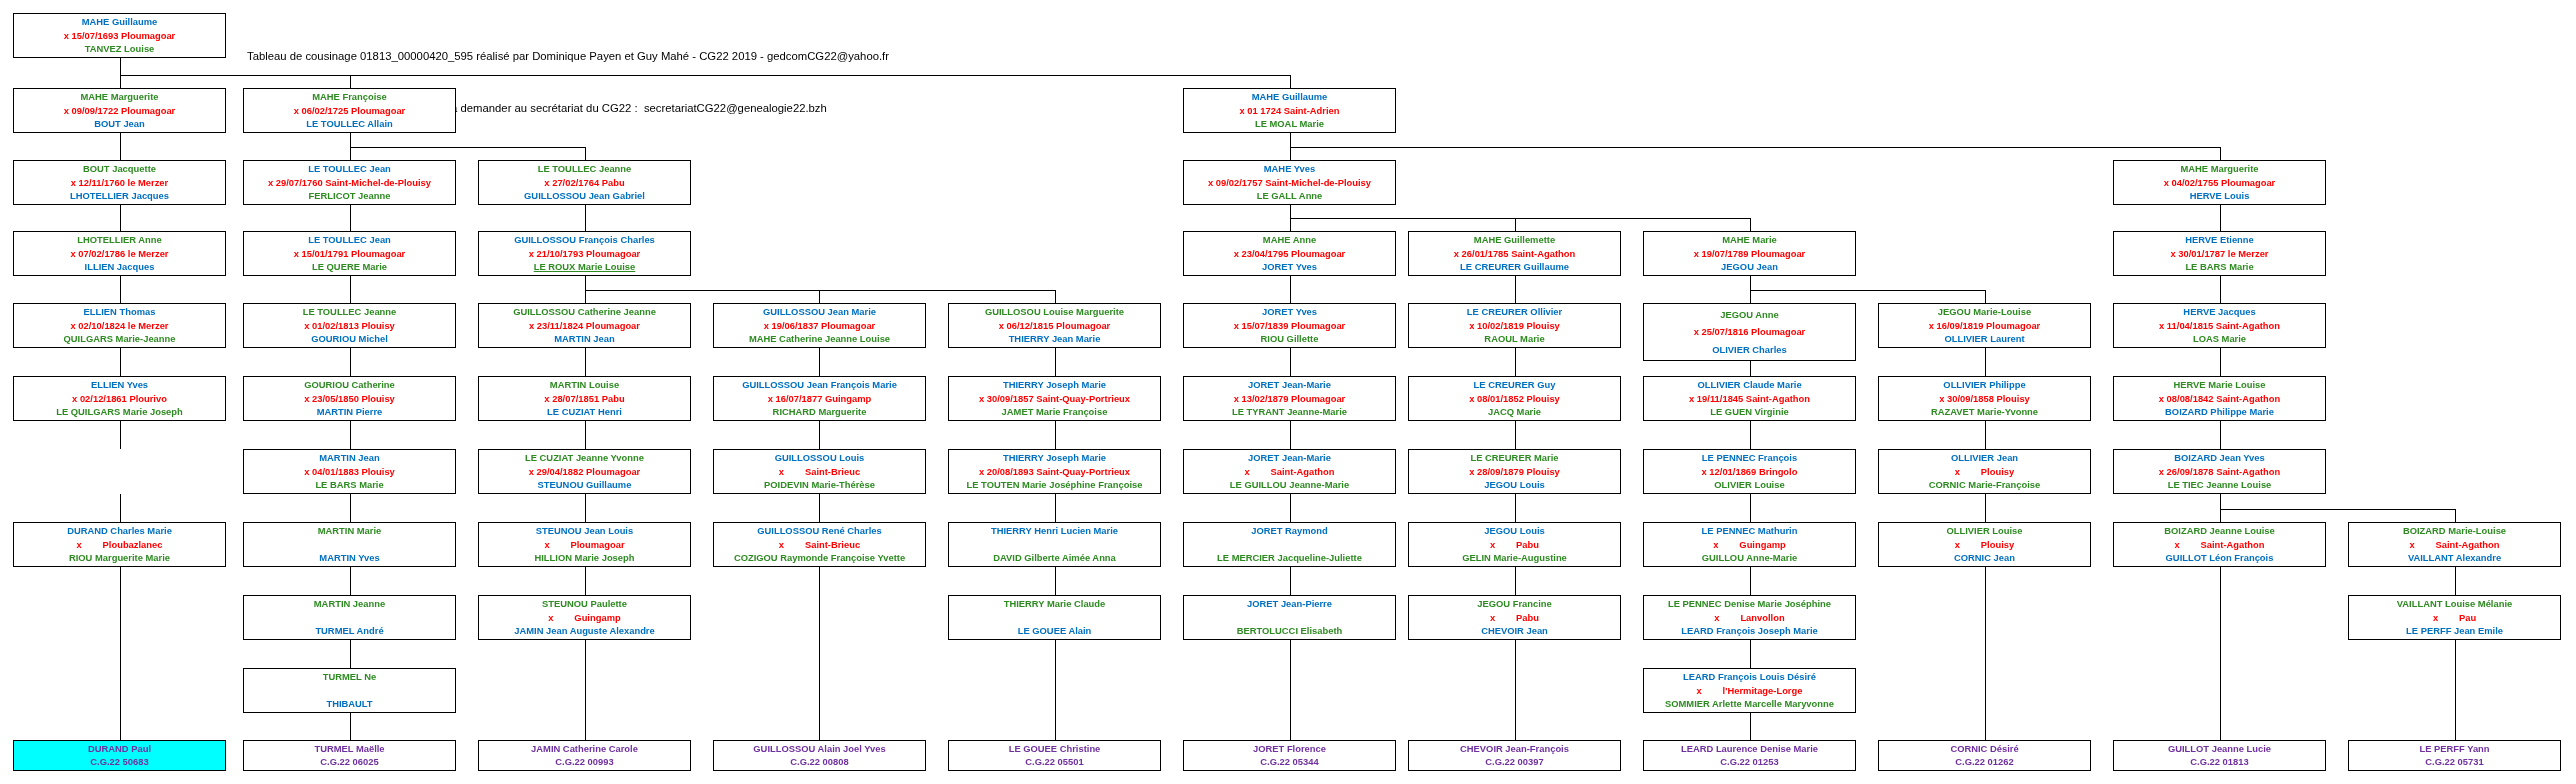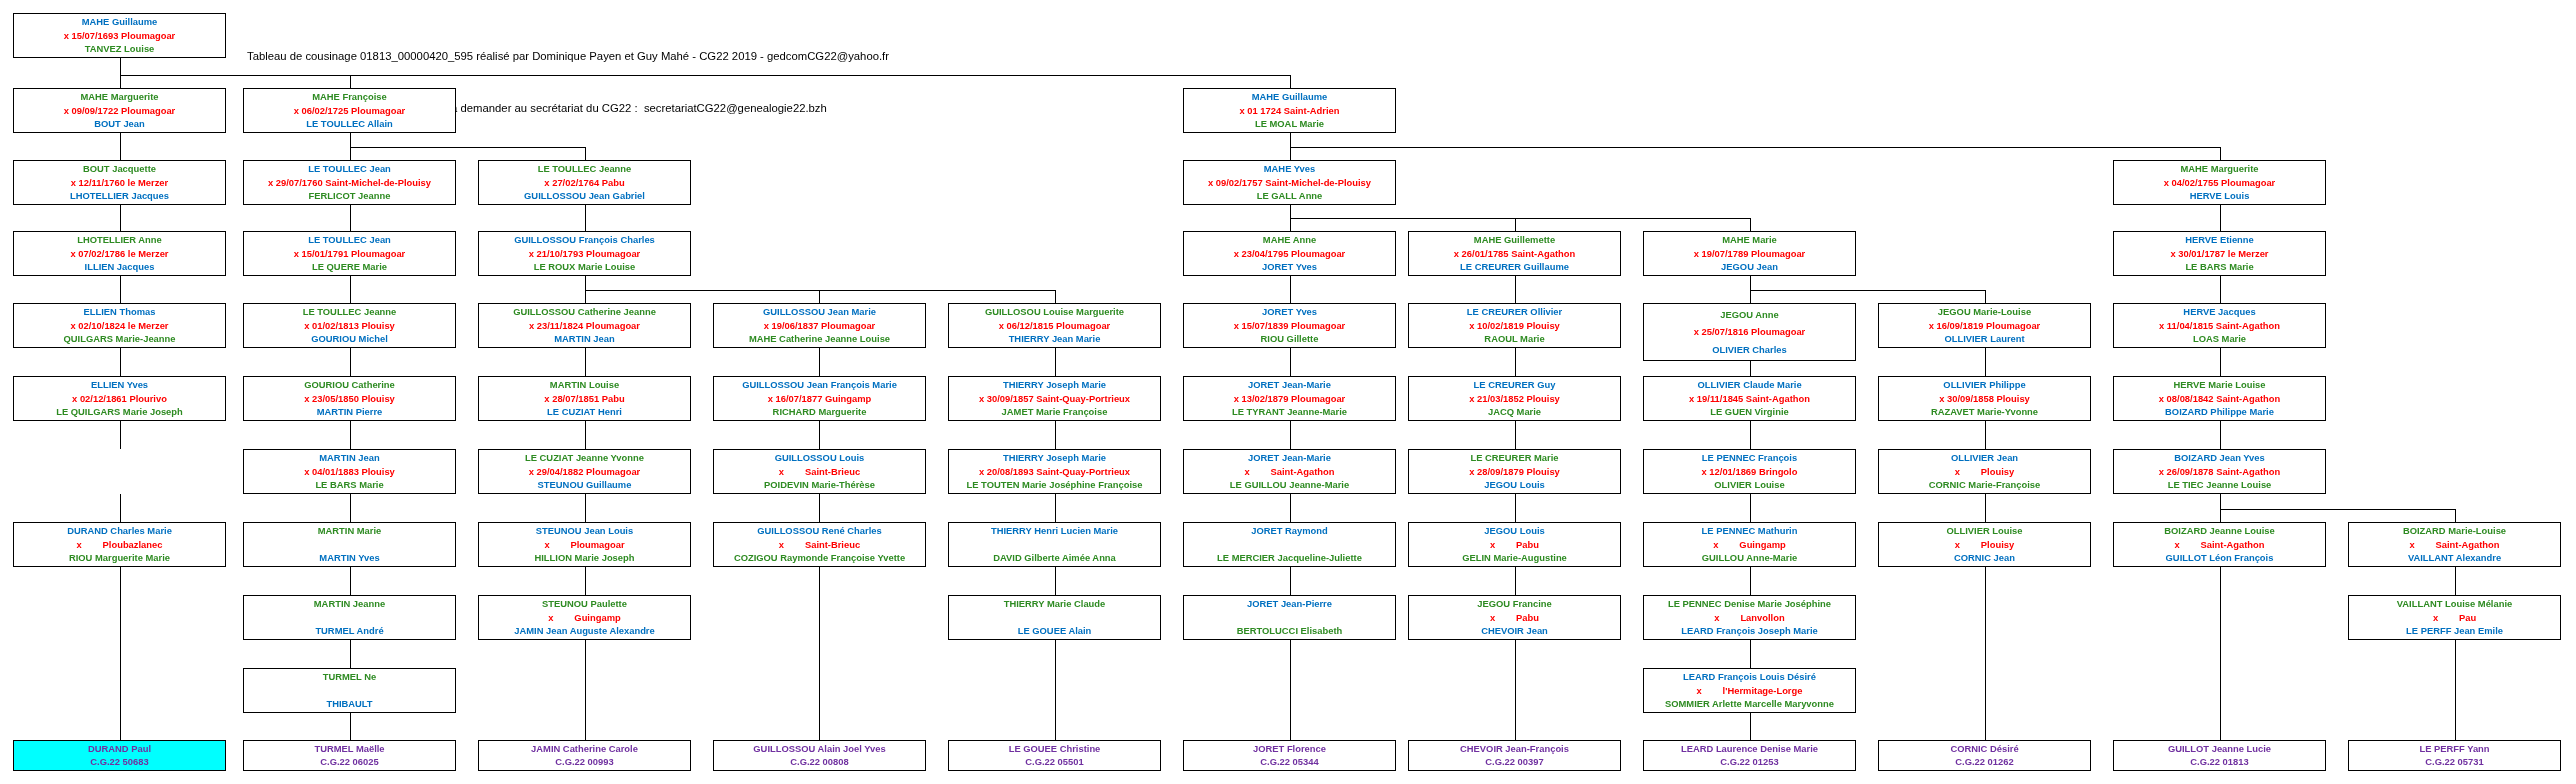--- a/index.html
+++ b/index.html
@@ -239,21 +239,21 @@
       <div class="line" style="color: rgb(0, 112, 192);">ILLIEN Jacques</div>
     </div>
     <div class="pbox" style="left: 243px; top: 231px; width: 213px; height: 45px;">
       <div class="line" style="color: rgb(0, 112, 192);">LE TOULLEC Jean</div>
       <div class="line" style="color: rgb(255, 0, 0);">x 15/01/1791 Ploumagoar</div>
       <div class="line" style="color: rgb(46, 139, 34);">LE QUERE Marie</div>
     </div>
     <div class="pbox" style="left: 478px; top: 231px; width: 213px; height: 45px;">
       <div class="line" style="color: rgb(0, 112, 192);">GUILLOSSOU François Charles</div>
       <div class="line" style="color: rgb(255, 0, 0);">x 21/10/1793 Ploumagoar</div>
-      <div class="line" style="color: rgb(46, 139, 34);">LE ROUX Marie Louise</div>
+      <div class="line" style="color: rgb(46, 139, 34); text-decoration: underline;">LE ROUX Marie Louise</div>
     </div>
     <div class="pbox" style="left: 1183px; top: 231px; width: 213px; height: 45px;">
       <div class="line" style="color: rgb(46, 139, 34);">MAHE Anne</div>
       <div class="line" style="color: rgb(255, 0, 0);">x 23/04/1795 Ploumagoar</div>
       <div class="line" style="color: rgb(0, 112, 192);">JORET Yves</div>
     </div>
     <div class="pbox" style="left: 1408px; top: 231px; width: 213px; height: 45px;">
       <div class="line" style="color: rgb(46, 139, 34);">MAHE Guillemette</div>
       <div class="line" style="color: rgb(255, 0, 0);">x 26/01/1785 Saint-Agathon</div>
       <div class="line" style="color: rgb(0, 112, 192);">LE CREURER Guillaume</div>
@@ -343,21 +343,21 @@
       <div class="line" style="color: rgb(255, 0, 0);">x 30/09/1857 Saint-Quay-Portrieux</div>
       <div class="line" style="color: rgb(46, 139, 34);">JAMET Marie Françoise</div>
     </div>
     <div class="pbox" style="left: 1183px; top: 376px; width: 213px; height: 45px;">
       <div class="line" style="color: rgb(0, 112, 192);">JORET Jean-Marie</div>
       <div class="line" style="color: rgb(255, 0, 0);">x 13/02/1879 Ploumagoar</div>
       <div class="line" style="color: rgb(46, 139, 34);">LE TYRANT Jeanne-Marie</div>
     </div>
     <div class="pbox" style="left: 1408px; top: 376px; width: 213px; height: 45px;">
       <div class="line" style="color: rgb(0, 112, 192);">LE CREURER Guy</div>
-      <div class="line" style="color: rgb(255, 0, 0);">x 21/03/1852 Plouisy</div>
+      <div class="line" style="color: rgb(255, 0, 0);">x 08/01/1852 Plouisy</div>
       <div class="line" style="color: rgb(46, 139, 34);">JACQ Marie</div>
     </div>
     <div class="pbox" style="left: 1643px; top: 376px; width: 213px; height: 45px;">
       <div class="line" style="color: rgb(0, 112, 192);">OLLIVIER Claude Marie</div>
       <div class="line" style="color: rgb(255, 0, 0);">x 19/11/1845 Saint-Agathon</div>
       <div class="line" style="color: rgb(46, 139, 34);">LE GUEN Virginie</div>
     </div>
     <div class="pbox" style="left: 1878px; top: 376px; width: 213px; height: 45px;">
       <div class="line" style="color: rgb(0, 112, 192);">OLLIVIER Philippe</div>
       <div class="line" style="color: rgb(255, 0, 0);">x 30/09/1858 Plouisy</div>

